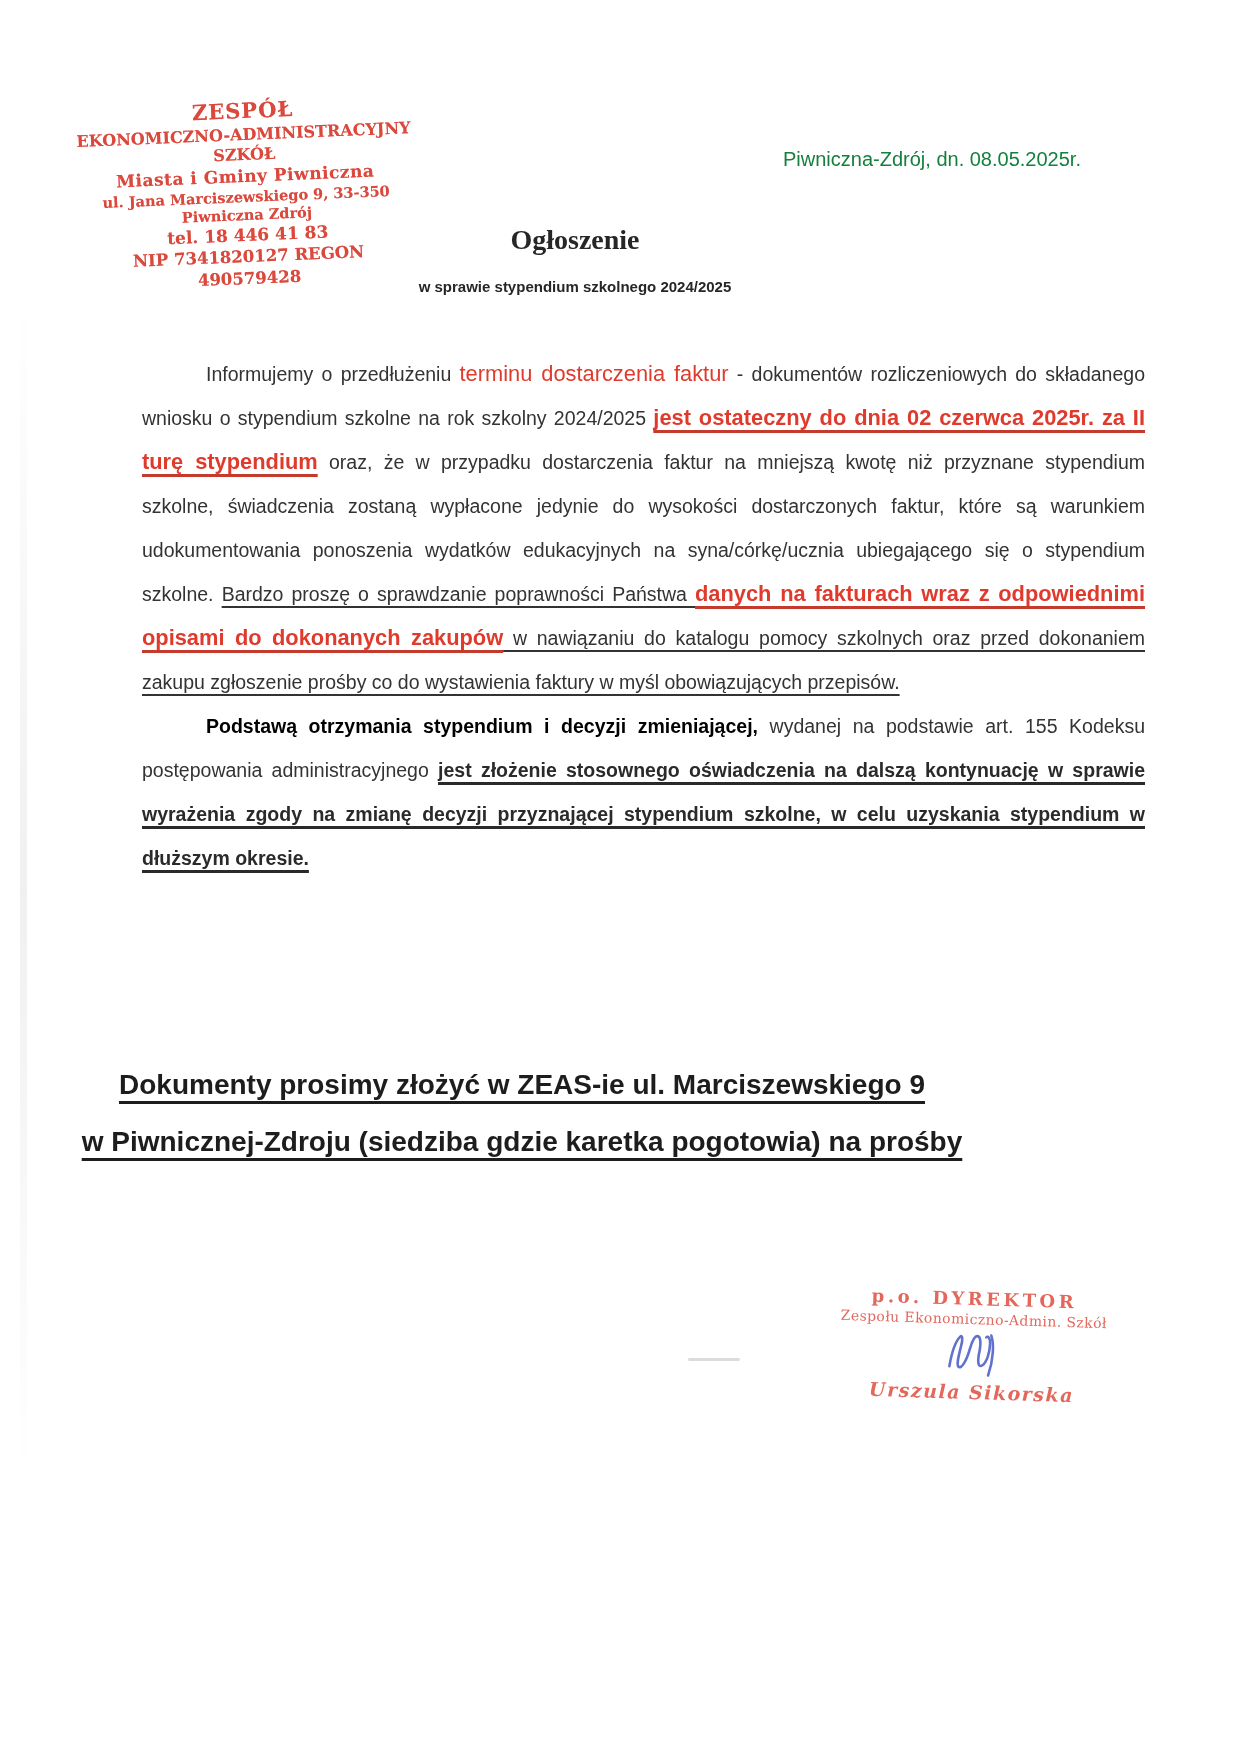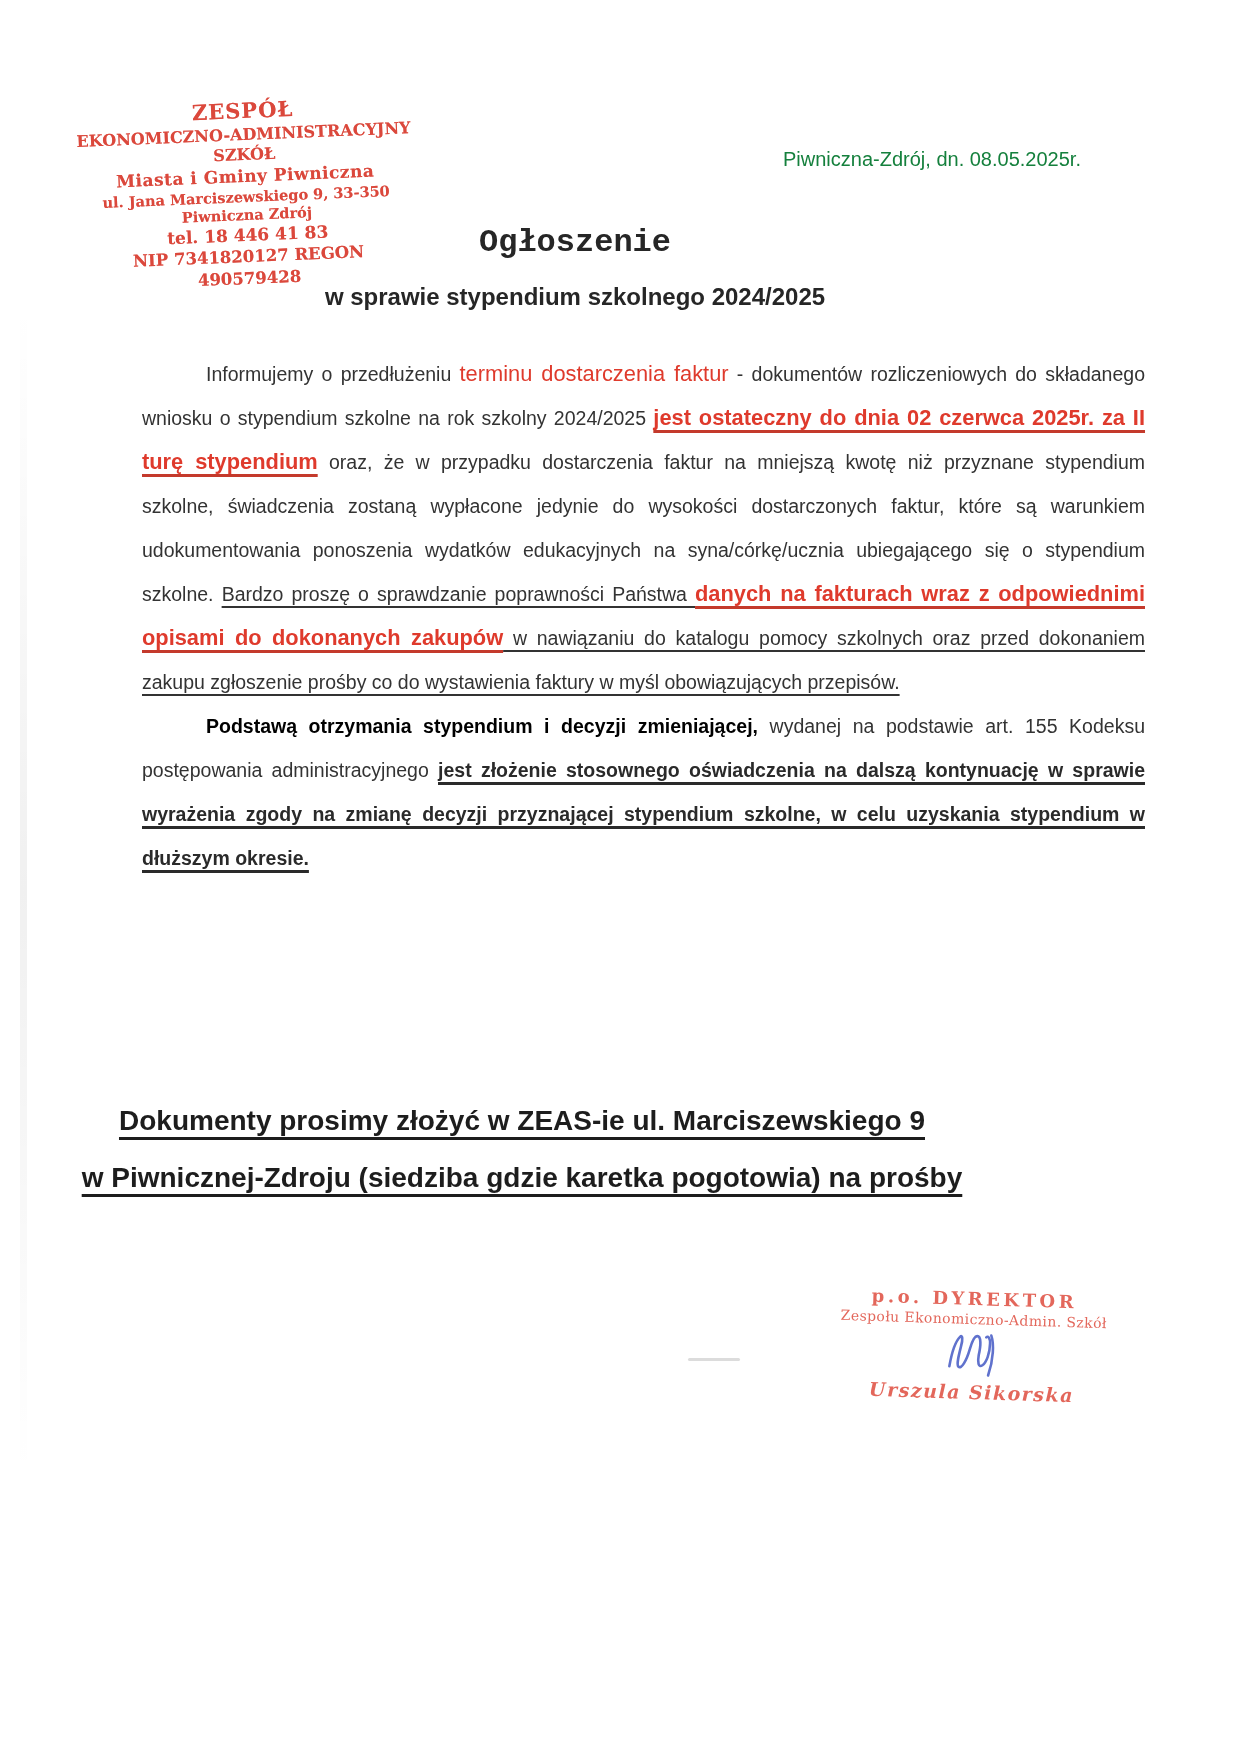--- a/index.html
+++ b/index.html
@@ -29,37 +29,37 @@
   .stamp-top .s5{font-size:17px;}
   .stamp-top .s6{font-size:16.5px;}
 
   .dateline{
     position:absolute;left:783px;top:148px;font-size:20px;color:#15803d;
   }
 
   .titleblock{
     position:absolute;left:140px;top:224px;width:870px;text-align:center;color:#262626;
   }
-  .title{font-size:32px;font-weight:bold;font-family:Liberation Mono, monospace;}
-  .subtitle{font-size:24px;font-weight:bold;margin-top:22px;}
+  .title{font-size:28px;font-weight:bold;font-family:Liberation Serif, serif;}
+  .subtitle{font-size:15px;font-weight:bold;margin-top:22px;}
 
   .docbody{
     position:absolute;left:142px;top:352px;width:1003px;
     font-size:19.5px;line-height:44px;text-align:justify;color:#333;
   }
   .para{text-indent:64px;}
   .run-normal{}
   .run-bold{font-weight:bold;color:#000000;}
   .run-underline{text-decoration:underline;text-decoration-thickness:2px;text-underline-offset:5px;margin-top:36px;}
   .run-bold-underline{font-weight:bold;color:#2a2a2a;text-decoration:underline;text-decoration-thickness:2.5px;text-underline-offset:5px;}
   .run-red-bold{color:var(--text-red);font-weight:normal;font-size:1.12em;}
   .run-red-bold-underline{color:var(--text-red);font-weight:bold;font-size:1.12em;text-decoration:underline;text-decoration-thickness:2.5px;text-underline-offset:5px;text-decoration-color:#c43a2c;}
 
   .callout{
-    position:absolute;left:0;top:1092px;width:1044px;text-align:center;
+    position:absolute;left:0;top:1056px;width:1044px;text-align:center;
     font-size:28px;font-weight:bold;color:#1d1d1d;line-height:57px;
   }
   .callout-line{text-decoration:underline;text-decoration-thickness:3px;text-underline-offset:7px;}
 
   .sigblock{
     position:absolute;left:828px;top:1288px;width:290px;text-align:center;
     transform:rotate(1.8deg);color:#e0574a;opacity:.9;
   }
   .sig-role{font-family:"DejaVu Serif",serif;font-size:18px;letter-spacing:3.5px;font-weight:600;}
   .sig-org{font-family:"DejaVu Serif",serif;font-size:14px;letter-spacing:.4px;margin-top:2px;white-space:nowrap;}

